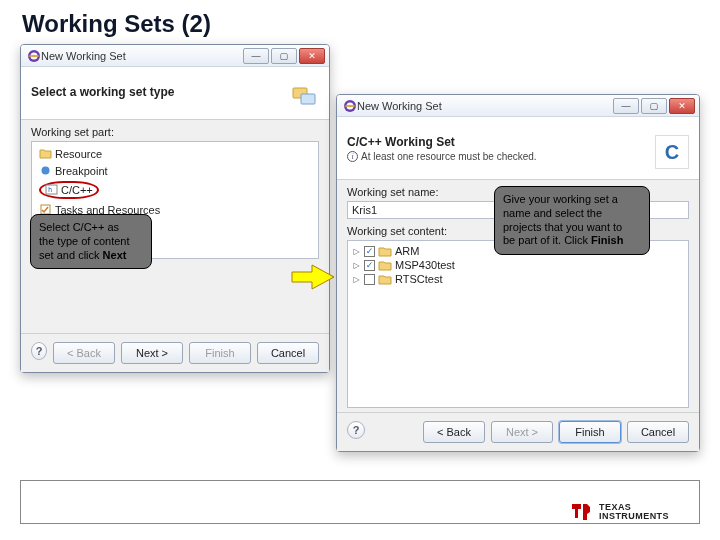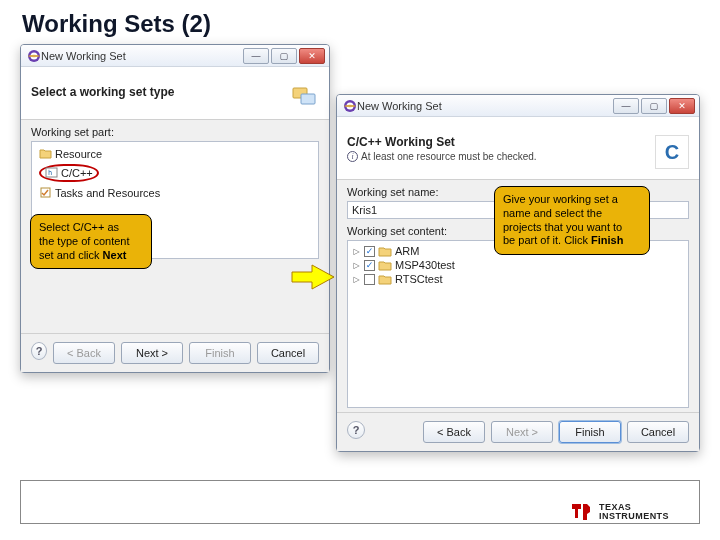--- a/index.html
+++ b/index.html
@@ -111,21 +111,21 @@
   }
   .btn {
     min-width:62px;height:22px;border:1px solid #9aa6b8;border-radius:3px;
     background:linear-gradient(#fdfdfe,#e4eaf2);font-size:11px;color:#222;
     display:flex;align-items:center;justify-content:center;padding:0 8px;
   }
   .btn.disabled { color:#9a9a9a;}
   .btn.primary { border-color:#5a8fd6; box-shadow:0 0 0 1px rgba(80,140,210,.5);}
   
   .callout {
-    position:absolute;background:#eab308;border:1px solid #000;border-radius:8px;
+    position:absolute;background:#737373;border:1px solid #000;border-radius:8px;
     padding:6px 8px;font-size:11px;line-height:1.25;color:#000;
   }
   
   .yellow-arrow {
     position:absolute;
   }
   
   .footer {
     position:absolute;left:20px;bottom:16px;width:680px;height:44px;
     border:1px solid #888;background:#fff;display:flex;align-items:center;justify-content:flex-end;
@@ -171,20 +171,26 @@
   <div class="body">
     <div class="section-label">Working set part:</div>
     <div class="list-box">
       <div class="list-item">
         <span class="type-icon"><svg viewBox="0 0 13 13">
               <path d="M1 3h4l1 1h6v7H1z" fill="#f4d27a" stroke="#c9a23e"></path>
             </svg></span>
         <span>Resource</span>
       </div>
       <div class="list-item">
+        <span class="type-icon"><svg viewBox="0 0 13 13">
+              <circle cx="6.5" cy="6.5" r="4" fill="#4a8ed6"></circle>
+            </svg></span>
+        <span>Breakpoint</span>
+      </div>
+      <div class="list-item">
         <span class="circled" style="display:inline-flex;align-items:center;gap:3px;">
           <span class="type-icon"><svg viewBox="0 0 13 13">
                 <rect x="1" y="2" width="11" height="9" fill="#fff" stroke="#888"></rect>
                 <text x="3" y="9" font-size="7" fill="#2a6db0" font-family="monospace">h</text>
               </svg></span>
           <span>C/C++</span>
         </span>
       </div>
       <div class="list-item">
         <span class="type-icon"><svg viewBox="0 0 13 13">

